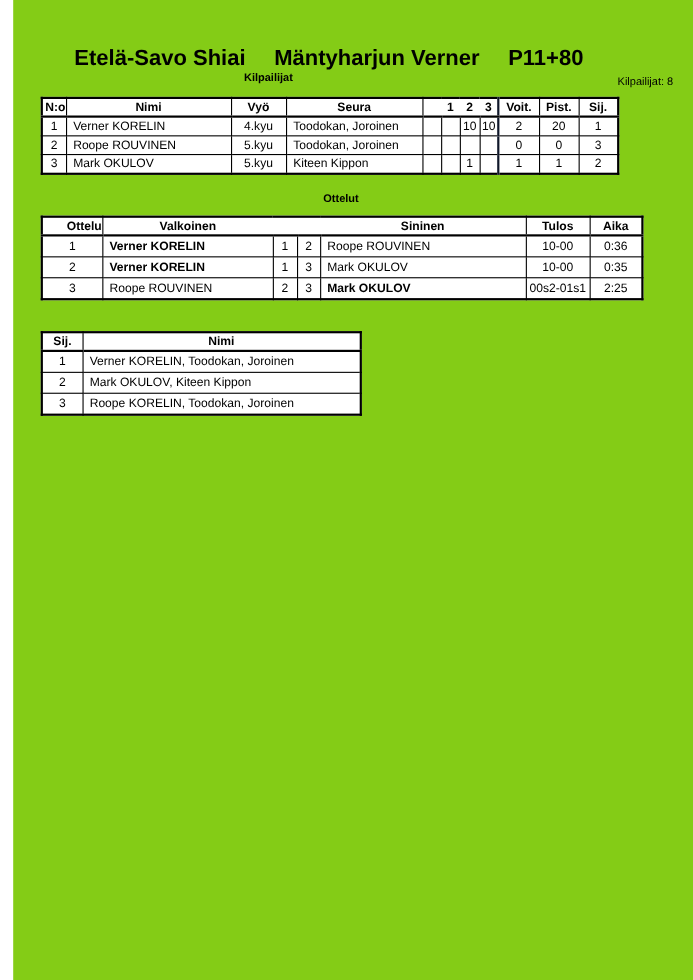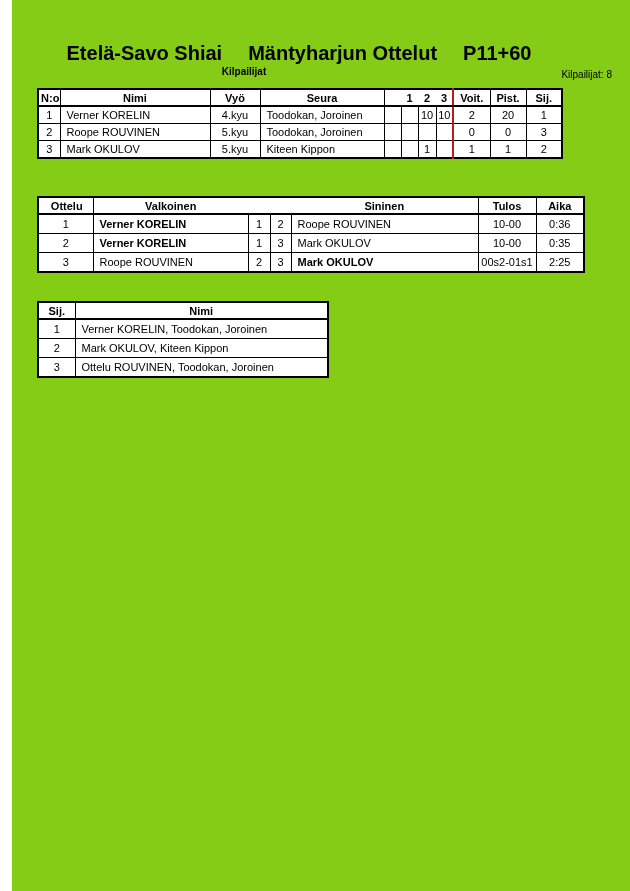--- a/index.html
+++ b/index.html
@@ -26,39 +26,39 @@
   th{font-weight:bold;text-align:center;}
   tr.head th{border-bottom:2px solid #000;height:15px;}
 
   .t1{left:25px;top:88px;}
   .t1 td{height:16px;}
   .t2{left:25px;top:196px;}
   .t2 td{height:18px;}
   .t3{left:25px;top:301px;}
   .t3 td{height:18px;}
 
-  .al{text-align:center;padding-left:2px;}
+  .al{text-align:right;padding-left:2px;}
   td.l{text-align:left;padding-left:6px;}
   td.c{text-align:center;}
-  .thick-l{border-left:2px solid #b91c1c;}
+  .thick-l{border-left:2px solid #0f172a;}
   .hv{border-left-style:hidden;border-right-style:hidden;}
   .hv-r{border-right-style:hidden;}
   .hv-l{border-left-style:hidden;}
   .bold{font-weight:bold;}
   .normal{font-weight:normal;}
 </style>
 </head>
 <body>
 
 <div class="page">
 
   <div class="title">
     <span>Etelä-Savo Shiai</span>
-    <span>Mäntyharjun Ottelut</span>
-    <span>P11+60</span>
+    <span>Mäntyharjun Verner</span>
+    <span>P11+80</span>
   </div>
 
   <div class="heading h-kilpailijat">Kilpailijat</div>
   <div class="count">Kilpailijat: 8</div>
 
   <table class="t1">
     <colgroup>
       <col style="width:22px">
         <col style="width:150px">
         <col style="width:50px">
@@ -120,20 +120,21 @@
       <td class="c"></td>
       <td class="c">1</td>
       <td class="c"></td>
       <td class="c thick-l">1</td>
       <td class="c">1</td>
       <td class="c">2</td>
     </tr>
   </tbody>
     </table>
 
+  <div class="heading h-ottelut">Ottelut</div>
 
   <table class="t2">
     <colgroup>
       <col style="width:55px">
         <col style="width:155px">
         <col style="width:22px">
         <col style="width:21px">
       <col style="width:187px">
         <col style="width:58px">
         <col style="width:48px">
@@ -192,18 +193,18 @@
     <tr>
       <td class="c">1</td>
       <td class="l">Verner KORELIN, Toodokan, Joroinen</td>
     </tr>
     <tr>
       <td class="c">2</td>
       <td class="l">Mark OKULOV, Kiteen Kippon</td>
     </tr>
     <tr>
       <td class="c">3</td>
-      <td class="l">Ottelu ROUVINEN, Toodokan, Joroinen</td>
+      <td class="l">Roope KORELIN, Toodokan, Joroinen</td>
     </tr>
   </tbody>
     </table>
 
 </div>
 
 </body></html>

